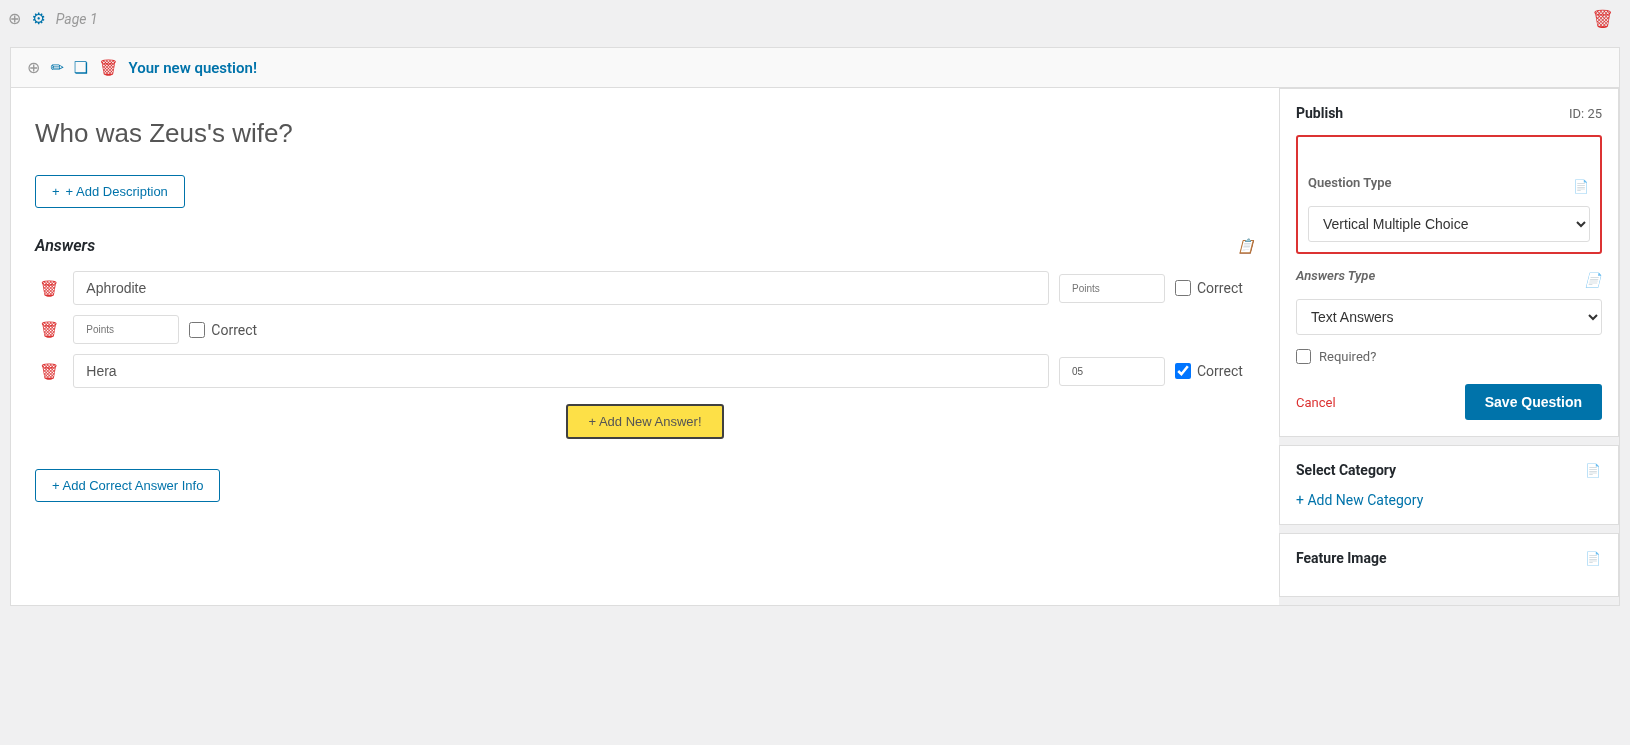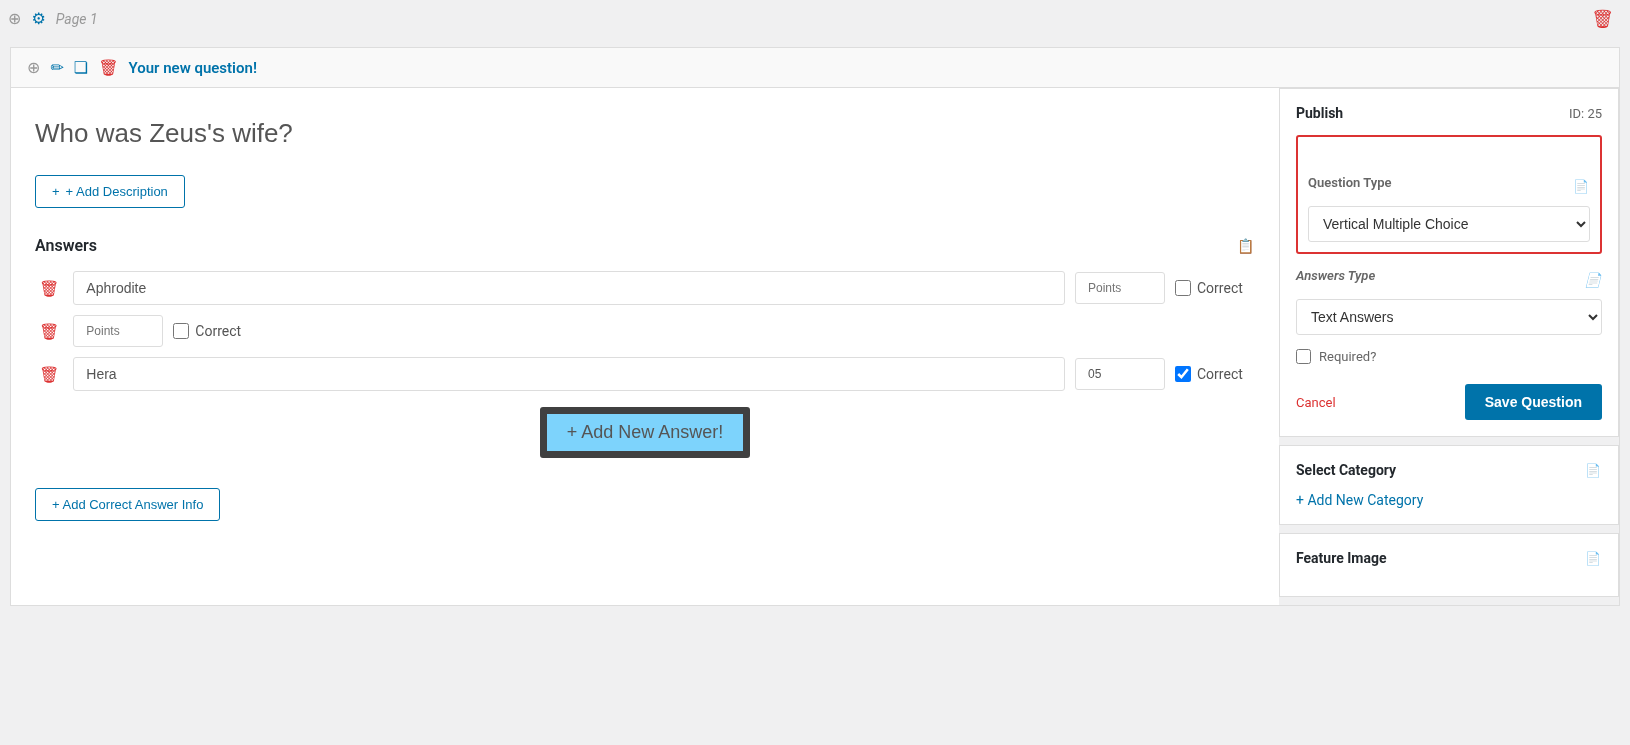--- a/index.html
+++ b/index.html
@@ -71,20 +71,21 @@
     }
 
     .answers-section {
       margin-top: 28px;
     }
     .answers-header {
       display: flex;
       align-items: center;
       justify-content: space-between;
       margin-bottom: 16px;
+      font-style: italic;
     }
     .answers-header h3 {
       font-size: 16px;
       font-weight: 600;
       color: #23282d;
     }
     .answers-header .doc-icon { color: #aaa; font-size: 14px; }
 
     .answer-row {
       display: flex;
@@ -103,25 +104,25 @@
     .answer-text-input {
       flex: 1;
       border: 1px solid #ddd;
       border-radius: 3px;
       padding: 8px 12px;
       font-size: 14px;
       outline: none;
       color: #555;
     }
     .points-input {
-      width: 90px;
+      width: 106px;
       border: 1px solid #ddd;
       border-radius: 3px;
       padding: 8px 12px;
-      font-size: 12px;
+      font-size: 10px;
       color: #555;
       outline: none;
     }
     .correct-label {
       display: flex;
       align-items: center;
       gap: 6px;
       color: #555;
       font-size: 14px;
       min-width: 80px;
@@ -129,26 +130,26 @@
     .correct-label input[type="checkbox"] {
       width: 16px;
       height: 16px;
       cursor: pointer;
     }
 
     .add-answer-btn {
       display: block;
       margin: 16px auto 0 auto;
       padding: 8px 20px;
-      border: 7px solid #404040;
-      background: #7dd3fc;
+      border: 2px solid #404040;
+      background: #fde047;
       color: #555;
       border-radius: 3px;
       cursor: pointer;
-      font-size: 18px;
+      font-size: 13px;
     }
 
     .add-correct-info-btn {
       display: inline-flex;
       align-items: center;
       gap: 6px;
       margin-top: 30px;
       padding: 8px 16px;
       border: 1px solid #0073aa;
       background: #fff;

